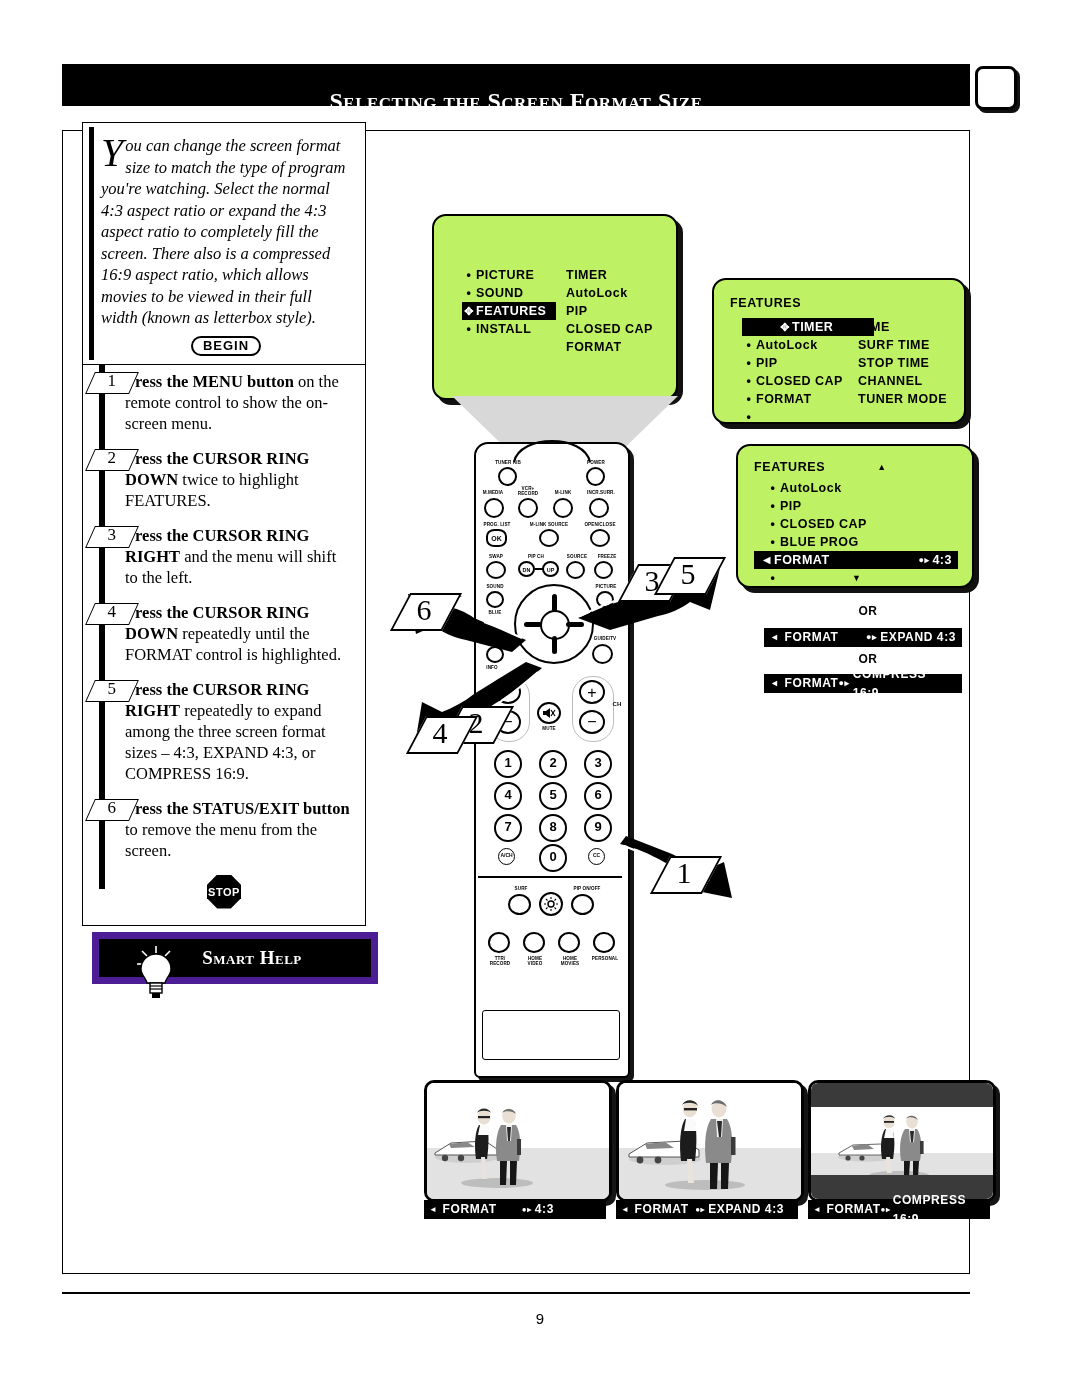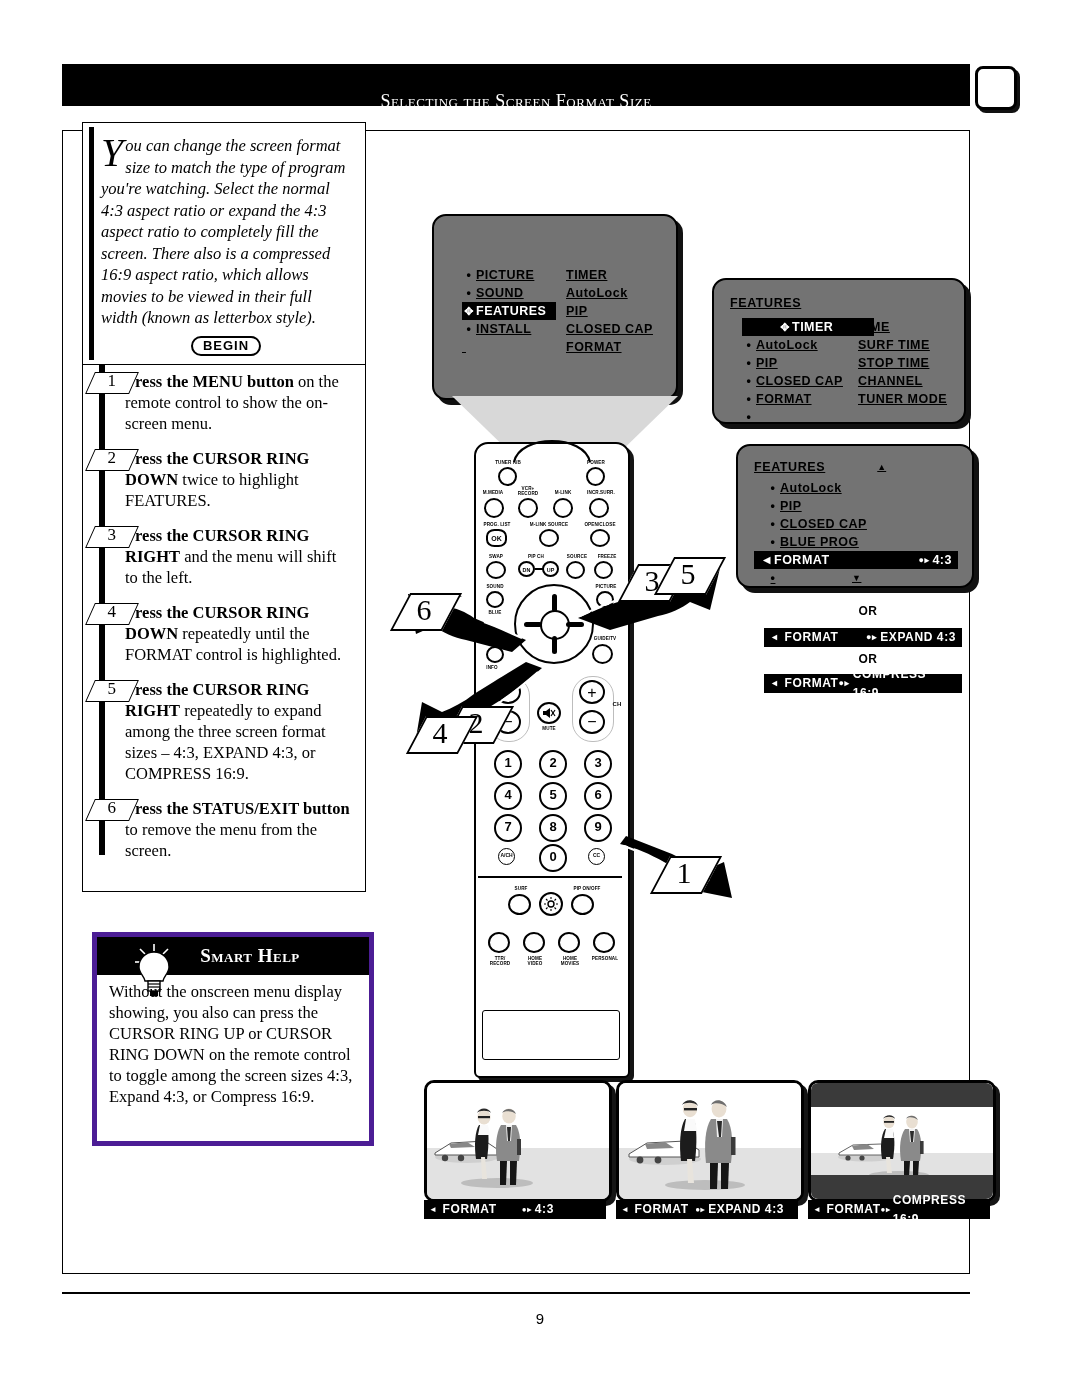--- a/index.html
+++ b/index.html
@@ -18,22 +18,22 @@
   #title-bar {
     position: absolute;
     left: 62px; top: 64px;
     width: 908px; height: 42px;
     background: #000;
     color: #fff;
     display: flex; align-items: center; justify-content: center;
   }
   #title-text {
     font-family: "Liberation Serif", serif;
-    font-weight: normal;
-    font-size: 18px;
+    font-weight: bold;
+    font-size: 24px;
     letter-spacing: 0.5px;
     font-variant: small-caps;
     white-space: nowrap;
     margin-top: 32px;
   }
   #tv-glyph {
     position: absolute;
     left: 975px; top: 66px;
     width: 36px; height: 38px;
     border: 3px solid #000;
@@ -154,21 +154,21 @@
     font-size: 11px;
     line-height: 34px;
     letter-spacing: 0.5px;
   }
 
   
   #smart-help {
     position: absolute;
     left: 92px; top: 932px;
     width: 272px;
-    border: 5px solid #4c1d95;
+    border: 7px solid #4c1d95;
     background: #fff;
   }
   #smart-help-header {
     position: relative;
     height: 38px;
     background: #000;
     color: #fff;
     display: flex; align-items: center; justify-content: center;
   }
   #smart-help-header .label {
@@ -189,26 +189,25 @@
     font-family: "Liberation Serif", serif;
     font-size: 16.5px;
     line-height: 21px;
     position: relative;
     min-height: 150px;
   }
 
   
   .osd {
     position: absolute;
-    background: #737373;
+    background: #bef264;
     border: 2.5px solid #000;
     border-radius: 14px;
     box-shadow: 5px 5px 0 #111;
     font-family: "Liberation Sans", sans-serif;
-    text-decoration: underline;
   }
   .osd-row { display: flex; align-items: center; }
   .osd-title {
     font-size: 12.5px; font-weight: bold; letter-spacing: 0.6px;
   }
   .menu-left { width: 104px; }
   .menu-item {
     font-size: 12.5px; font-weight: bold; letter-spacing: 0.5px;
     height: 18px; line-height: 18px; white-space: nowrap;
   }
@@ -421,20 +420,23 @@
     </div>
 
     <div class="step">
       <span class="num"></span>
       <span class="num" style="border:none;background:none;">
           <i>6</i>
         </span>
       <b>Press the STATUS/EXIT button</b><span> to remove the menu from the screen.</span>
     </div>
 
+    <div id="stop-wrap">
+      <span id="stop-sign">STOP</span>
+    </div>
   </div>
 </div>
 
 <div id="smart-help">
   <div id="smart-help-header">
     <svg class="bulb" viewBox="0 0 42 56">
       <g stroke="#fff" stroke-width="1.6" fill="none">
         <line x1="21" y1="1" x2="21" y2="8"></line>
         <line x1="7" y1="6" x2="12" y2="11"></line>
         <line x1="35" y1="6" x2="30" y2="11"></line>
@@ -443,21 +445,20 @@
       <path d="M21 9 C30 9 36 16 36 24 C36 30 31 33 30 38 L12 38 C11 33 6 30 6 24 C6 16 12 9 21 9 Z" fill="#fff" stroke="#000" stroke-width="1.4"></path>
       <rect x="15" y="38" width="12" height="10" fill="#fff" stroke="#000" stroke-width="1.4"></rect>
       <g stroke="#000" stroke-width="1.2">
         <line x1="15" y1="41" x2="27" y2="41"></line>
         <line x1="15" y1="44" x2="27" y2="44"></line>
       </g>
       <rect x="17" y="48" width="8" height="5" fill="#000"></rect>
     </svg>
     <div class="label">Smart Help</div>
   </div>
-  <div id="smart-help-body">Without the onscreen menu display showing, you also can press the CURSOR RING UP or CURSOR RING DOWN on the remote control to toggle among the  screen sizes 4:3, Expand 4:3, or Compress 16:9.</div>
 </div>
 
 <div class="osd" id="osd-main">
   <div class="inner">
     <div class="osd-row">
       <div class="menu-left">
         <div class="menu-item"><span class="bullet">•</span><span>PICTURE</span></div>
       </div>
       <div class="menu-item">TIMER</div>
     </div>

